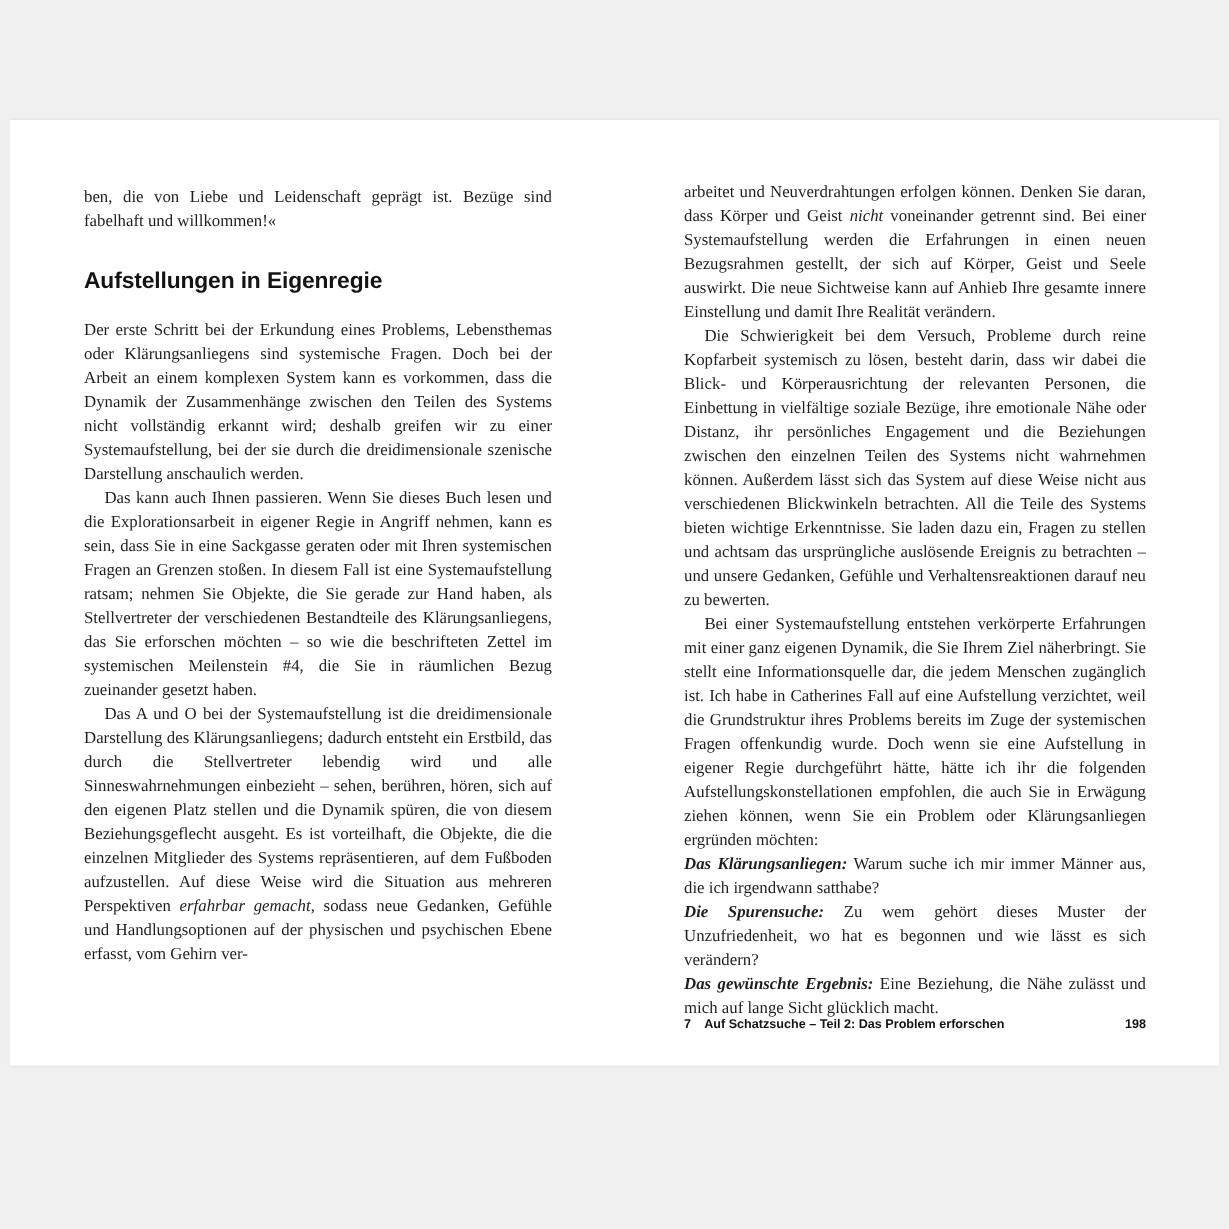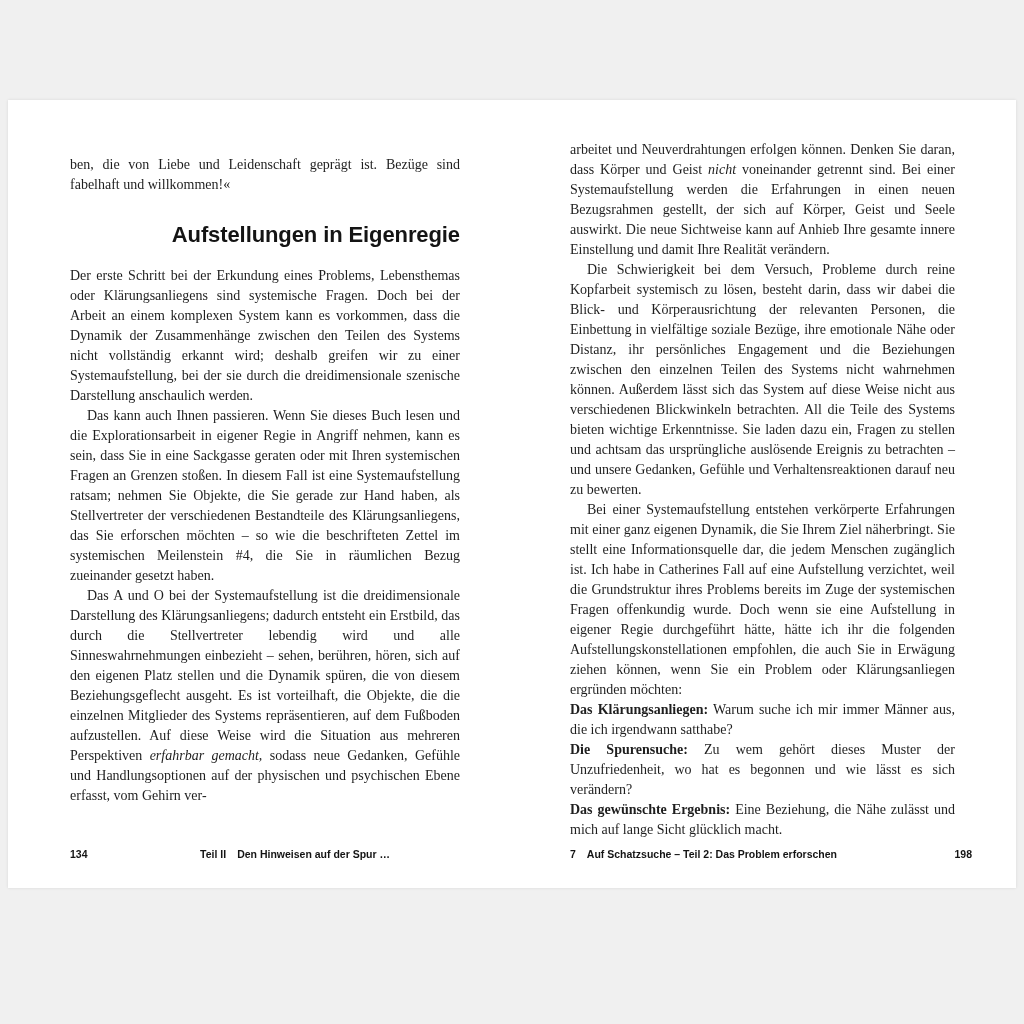--- a/index.html
+++ b/index.html
@@ -12,78 +12,74 @@
   .spread {
     position:absolute;
     left:8px; top:100px;
     width:1008px; height:788px;
     background:#ffffff;
     box-shadow:0 0 3px rgba(0,0,0,0.10);
     display:flex;
   }
   .page { position:relative; width:50%; height:100%; }
   .page.left  { padding:55px 52px 0 62px; }
-  .page.right { padding:40px 61px 0 58px; }
+  .page.right { padding:51px 61px 0 58px; }
   .content {
     font-size:14px;
     line-height:20px;
     color:#1e1e1e;
     text-align:justify;
     hyphens:auto;
     -webkit-hyphens:auto;
   }
   .content p { margin:0; }
   .indent { text-indent:17px; }
   h2.heading {
     font-family:"Liberation Sans", sans-serif;
-    font-size:22px;
+    font-size:19px;
     font-weight:700;
     color:#141414;
     margin:30px 0 21px 0;
-    text-align:right;
+    text-align:left;
     letter-spacing:-0.1px;
   }
   em { font-style:italic; }
-  strong { font-weight:700; }
+  strong { font-weight:700;font-style:italic; }
   .qa-first { margin-top:20px; }
   .pagefoot {
     position:absolute;
     bottom:26px;
     height:14px;
     font-family:"Liberation Sans", sans-serif;
     font-size:10.5px;
     font-weight:700;
     color:#141414;
     white-space:nowrap;
   }
   .foot-left  { left:62px; right:52px; }
-  .foot-right { left:58px; right:44px; }
+  .foot-right { left:58px; right:61px; }
   .pn-left  { position:absolute; left:0; }
   .pn-right { position:absolute; right:0; }
   .rh-left  { position:absolute; right:70px; }
   .rh-right { position:absolute; left:0; }
   .runsep { display:inline-block; width:11px; }
 </style>
 </head>
 <body>
 
 <div class="spread">
 
   <section class="page left" lang="de">
     <div class="content">
       <p>ben, die von Liebe und Leidenschaft geprägt ist. Bezüge sind fabelhaft und willkommen!«</p>
       <h2 class="heading">Aufstellungen in Eigenregie</h2>
       <p>Der erste Schritt bei der Erkundung eines Problems, Lebensthemas oder Klärungsanliegens sind systemische Fragen. Doch bei der Arbeit an einem komplexen System kann es vorkommen, dass die Dynamik der Zusammenhänge zwischen den Teilen des Systems nicht vollständig erkannt wird; deshalb greifen wir zu einer Systemaufstellung, bei der sie durch die dreidimensionale szenische Darstellung anschaulich werden.</p>
       <p class="indent">Das kann auch Ihnen passieren. Wenn Sie dieses Buch lesen und die Explorationsarbeit in eigener Regie in Angriff nehmen, kann es sein, dass Sie in eine Sackgasse geraten oder mit Ihren systemischen Fragen an Grenzen stoßen. In diesem Fall ist eine Systemaufstellung ratsam; nehmen Sie Objekte, die Sie gerade zur Hand haben, als Stellvertreter der verschiedenen Bestandteile des Klärungsanliegens, das Sie erforschen möchten – so wie die beschrifteten Zettel im systemischen Meilenstein #4, die Sie in räumlichen Bezug zueinander gesetzt haben.</p>
       <p class="indent"><span>Das A und O bei der Systemaufstellung ist die dreidimensionale Darstellung des Klärungsanliegens; dadurch entsteht ein Erstbild, das durch die Stellvertreter lebendig wird und alle Sinneswahrnehmungen einbezieht – sehen, berühren, hören, sich auf den eigenen Platz stellen und die Dynamik spüren, die von diesem Beziehungsgeflecht ausgeht. Es ist vorteilhaft, die Objekte, die die einzelnen Mitglieder des Systems repräsentieren, auf dem Fußboden aufzustellen. Auf diese Weise wird die Situation aus mehreren Perspektiven </span><em>erfahrbar gemacht,</em><span> sodass neue Gedanken, Gefühle und Handlungsoptionen auf der physischen und psychischen Ebene erfasst, vom Gehirn ver-</span></p>
     </div>
-    <footer class="pagefoot foot-left">
-      <span class="pn-left">134</span>
-      <span class="rh-left"><span>Teil II</span><span class="runsep"></span><span>Den Hinweisen auf der Spur …</span></span>
-    </footer>
   </section>
 
   <section class="page right" lang="de">
     <div class="content">
       <p><span>arbeitet und Neuverdrahtungen erfolgen können. Denken Sie daran, dass Körper und Geist </span><em>nicht</em><span> voneinander getrennt sind. Bei einer Systemaufstellung werden die Erfahrungen in einen neuen Bezugsrahmen gestellt, der sich auf Körper, Geist und Seele auswirkt. Die neue Sichtweise kann auf Anhieb Ihre gesamte innere Einstellung und damit Ihre Realität verändern.</span></p>
       <p class="indent">Die Schwierigkeit bei dem Versuch, Probleme durch reine Kopfarbeit systemisch zu lösen, besteht darin, dass wir dabei die Blick- und Körperausrichtung der relevanten Personen, die Einbettung in vielfältige soziale Bezüge, ihre emotionale Nähe oder Distanz, ihr persönliches Engagement und die Beziehungen zwischen den einzelnen Teilen des Systems nicht wahrnehmen können. Außerdem lässt sich das System auf diese Weise nicht aus verschiedenen Blickwinkeln betrachten. All die Teile des Systems bieten wichtige Erkenntnisse. Sie laden dazu ein, Fragen zu stellen und achtsam das ursprüngliche auslösende Ereignis zu betrachten – und unsere Gedanken, Gefühle und Verhaltensreaktionen darauf neu zu bewerten.</p>
       <p class="indent">Bei einer Systemaufstellung entstehen verkörperte Erfahrungen mit einer ganz eigenen Dynamik, die Sie Ihrem Ziel näherbringt. Sie stellt eine Informationsquelle dar, die jedem Menschen zugänglich ist. Ich habe in Catherines Fall auf eine Aufstellung verzichtet, weil die Grundstruktur ihres Problems bereits im Zuge der systemischen Fragen offenkundig wurde. Doch wenn sie eine Aufstellung in eigener Regie durchgeführt hätte, hätte ich ihr die folgenden Aufstellungskonstellationen empfohlen, die auch Sie in Erwägung ziehen können, wenn Sie ein Problem oder Klärungsanliegen ergründen möchten:</p>
       <p class="qa-first"><strong>Das Klärungsanliegen:</strong><span> Warum suche ich mir immer Männer aus, die ich irgendwann satthabe?</span></p>
       <p><strong>Die Spurensuche:</strong><span> Zu wem gehört dieses Muster der Unzufriedenheit, wo hat es begonnen und wie lässt es sich verändern?</span></p>
       <p><strong>Das gewünschte Ergebnis:</strong><span> Eine Beziehung, die Nähe zulässt und mich auf lange Sicht glücklich macht.</span></p>

